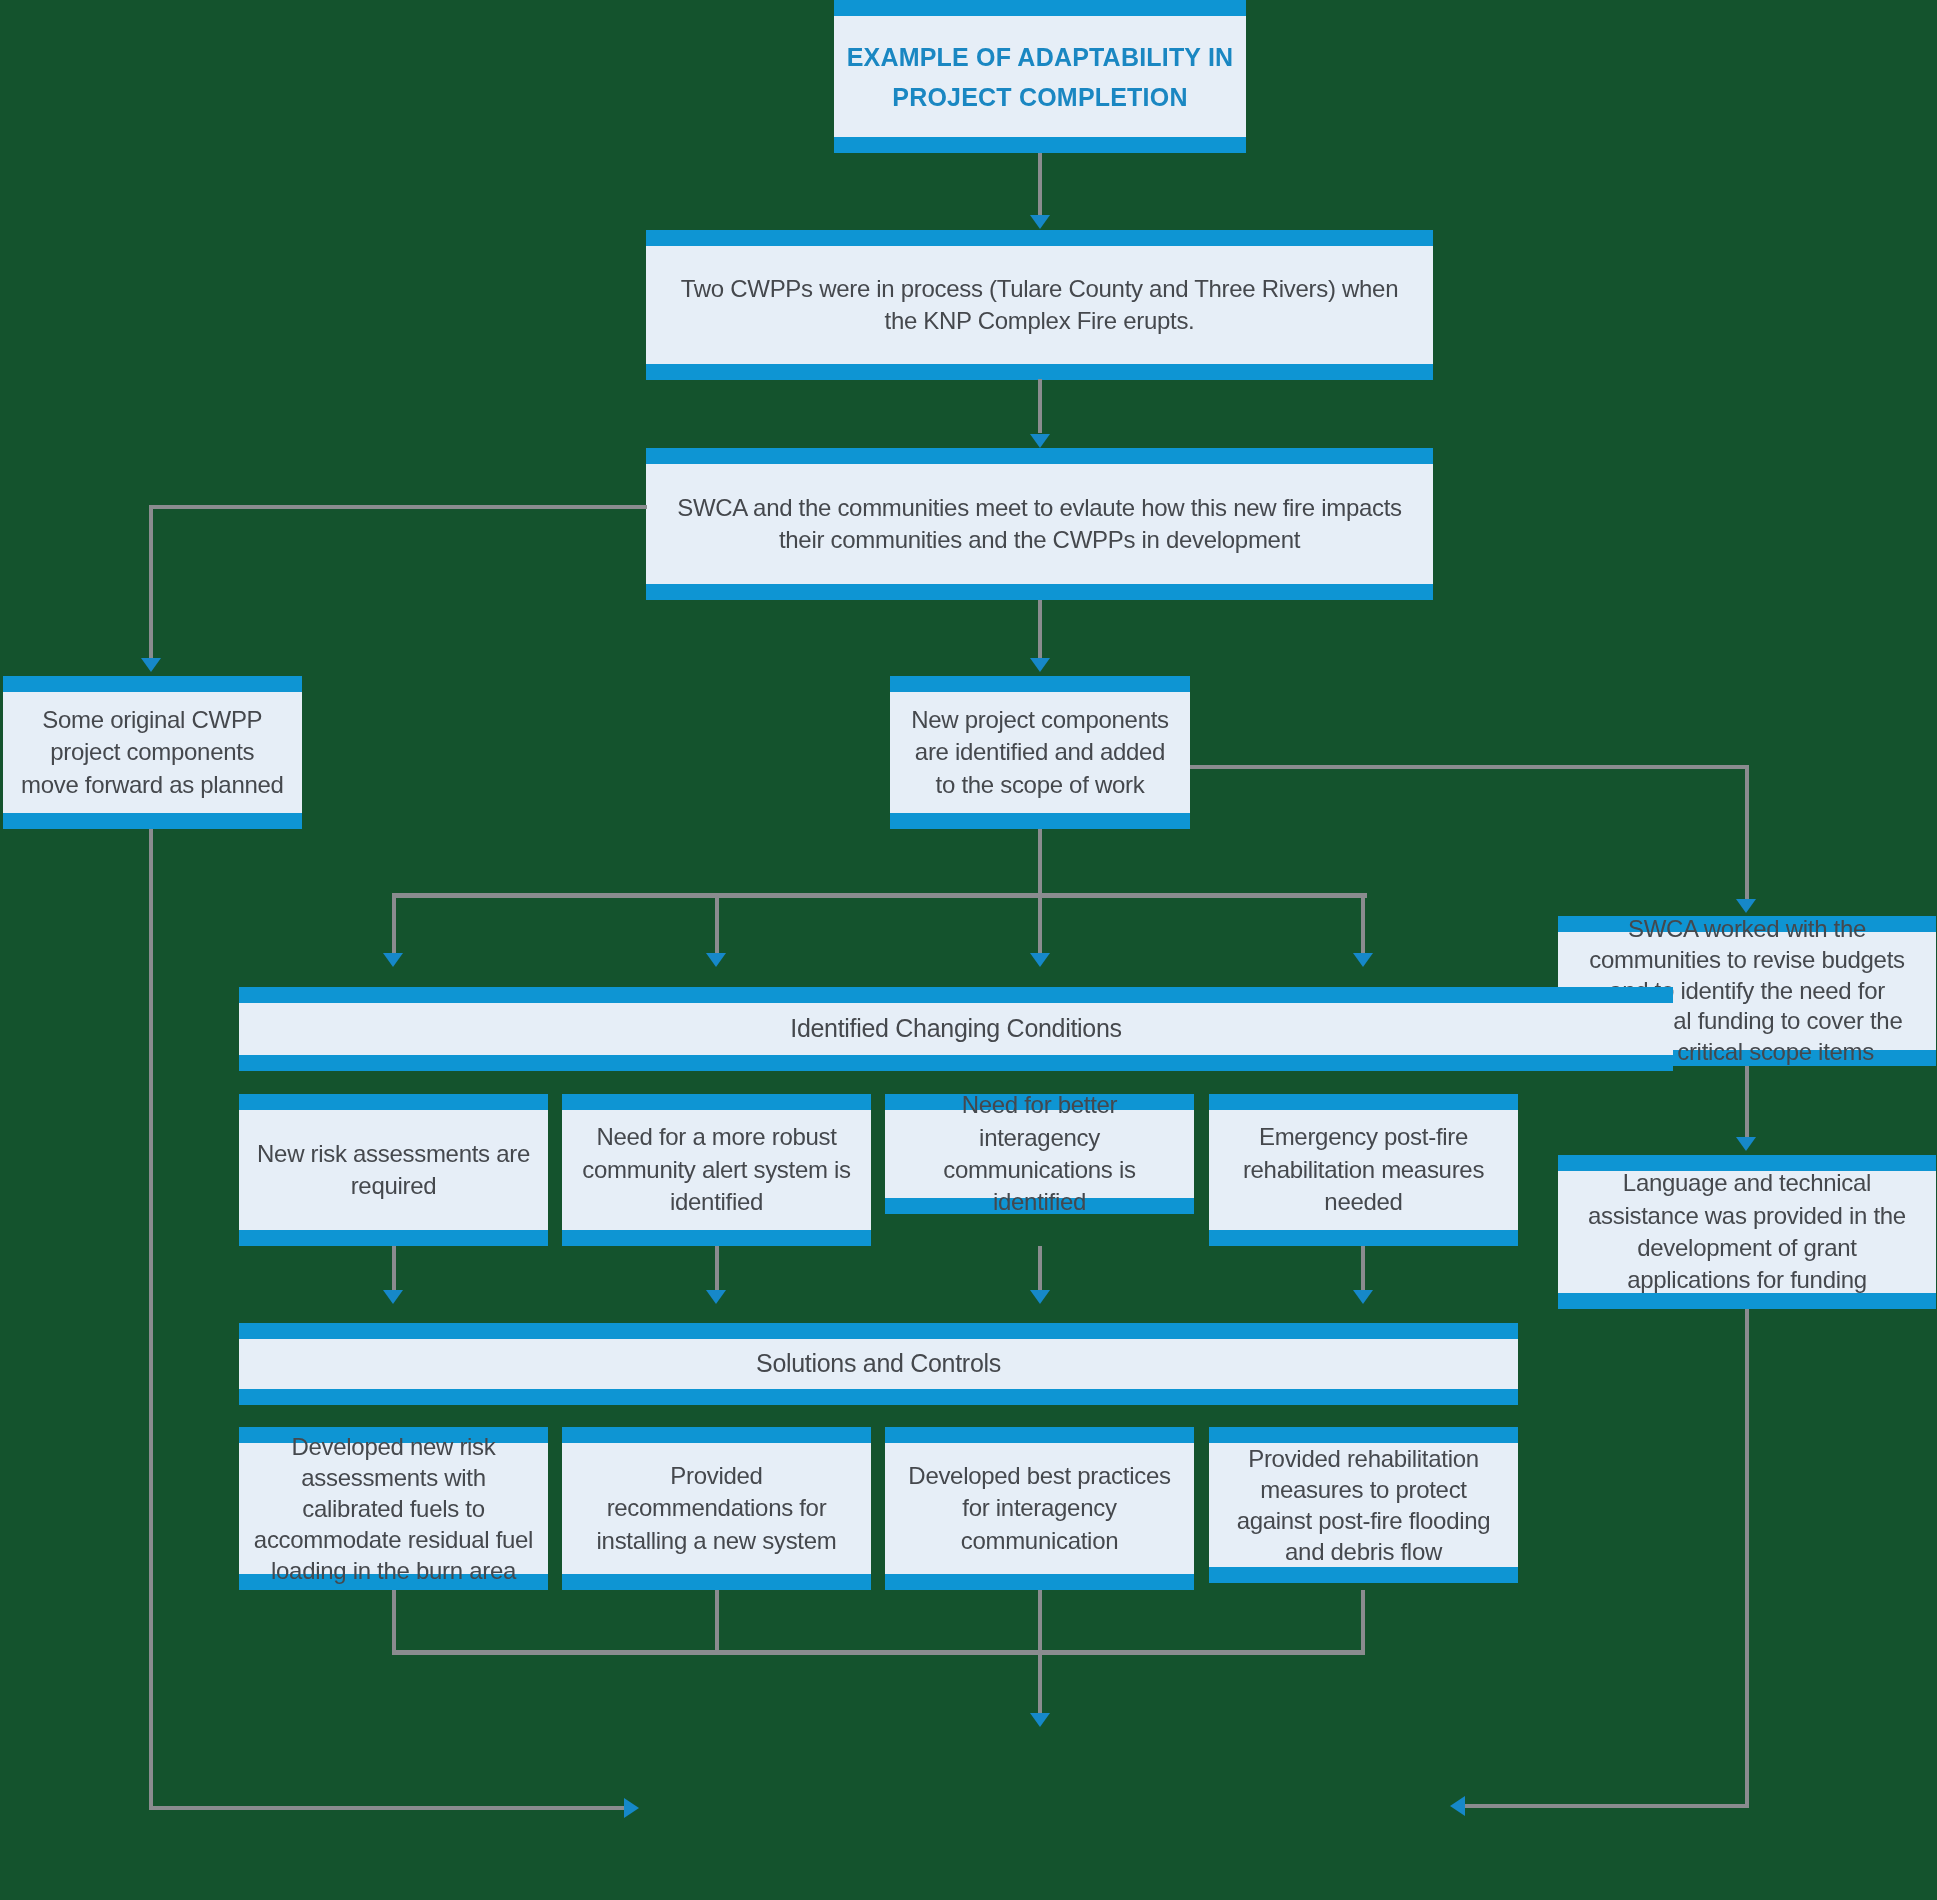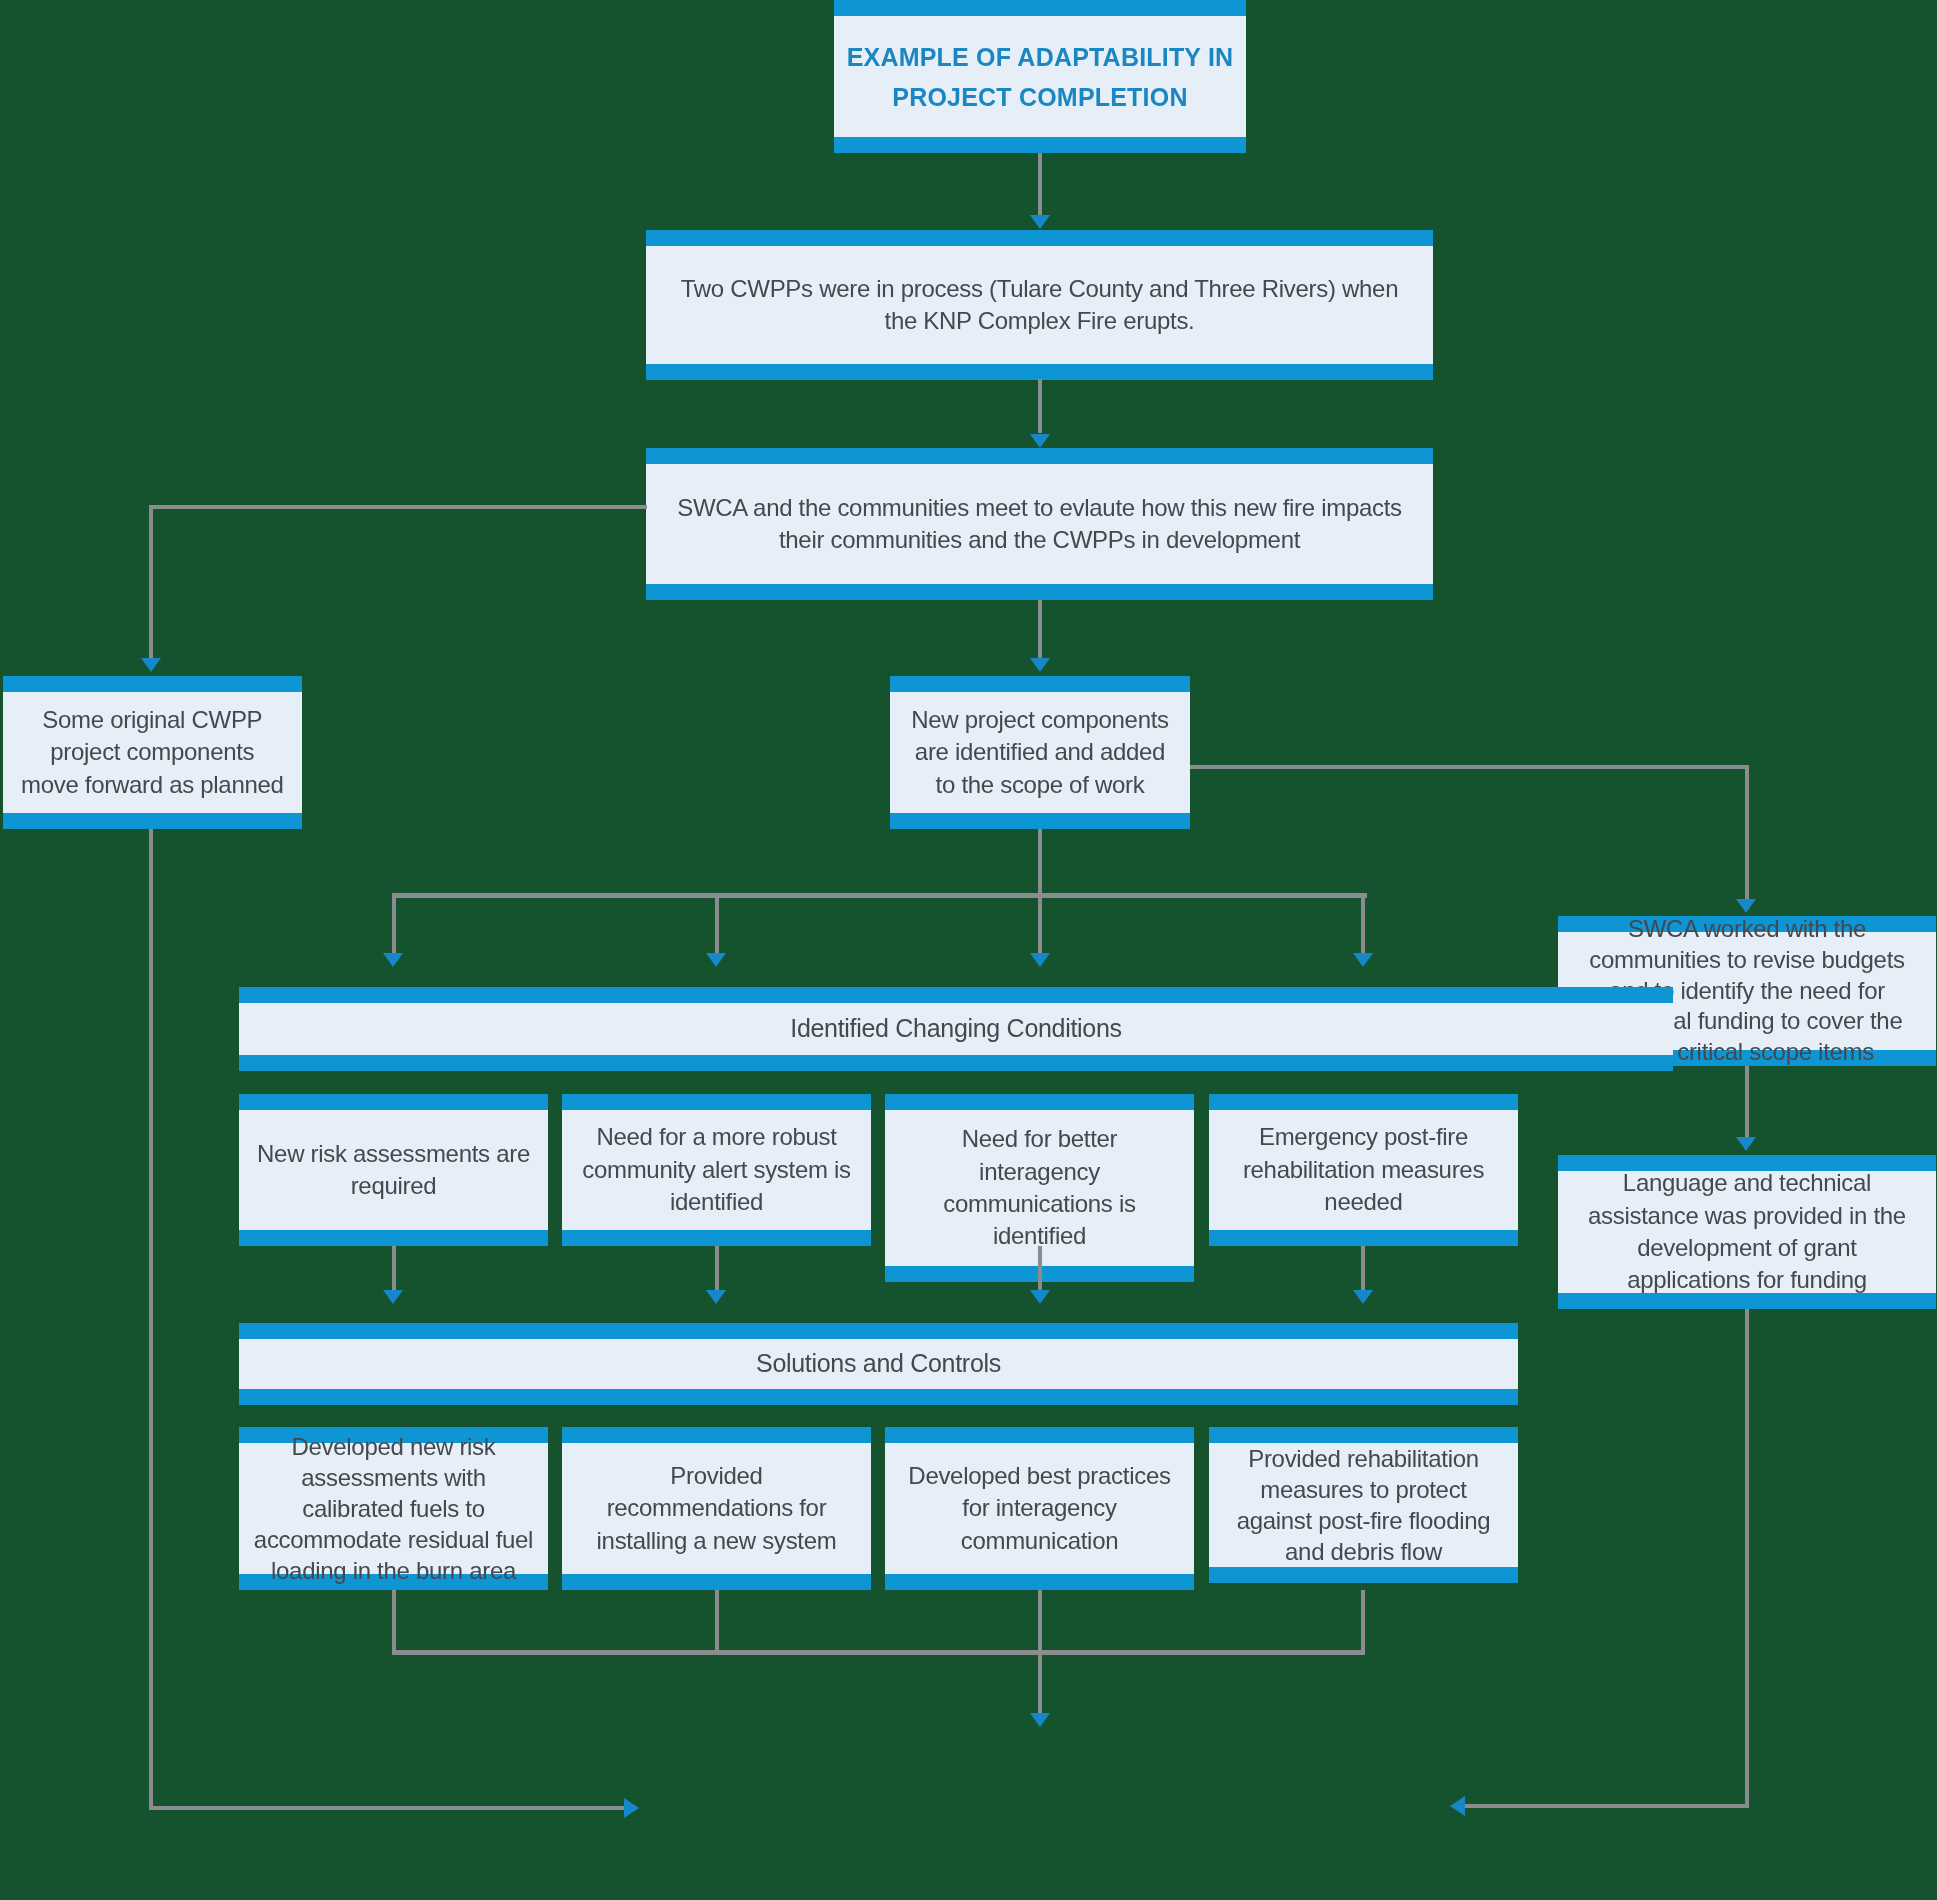--- a/index.html
+++ b/index.html
@@ -70,21 +70,21 @@
   <div class="fbox" style="left:239px;top:987px;width:1434px;height:84px">
     <div class="fbox-text hdr-text">Identified Changing Conditions</div>
   </div>
 
   <div class="fbox" style="left:239px;top:1094px;width:309px;height:152px">
     <div class="fbox-text">New risk assessments are required</div>
   </div>
   <div class="fbox" style="left:562px;top:1094px;width:309px;height:152px">
     <div class="fbox-text">Need for a more robust community alert system is identified</div>
   </div>
-  <div class="fbox" style="left:885px;top:1094px;width:309px;height:188px">
+  <div class="fbox" style="left:885px;top:1094px;width:309px;height:120px">
     <div class="fbox-text">Need for better interagency communications is identified</div>
   </div>
   <div class="fbox" style="left:1209px;top:1094px;width:309px;height:152px">
     <div class="fbox-text">Emergency post-fire rehabilitation measures needed</div>
   </div>
 
   <div class="fbox" style="left:239px;top:1323px;width:1279px;height:82px">
     <div class="fbox-text hdr-text">Solutions and Controls</div>
   </div>
 

